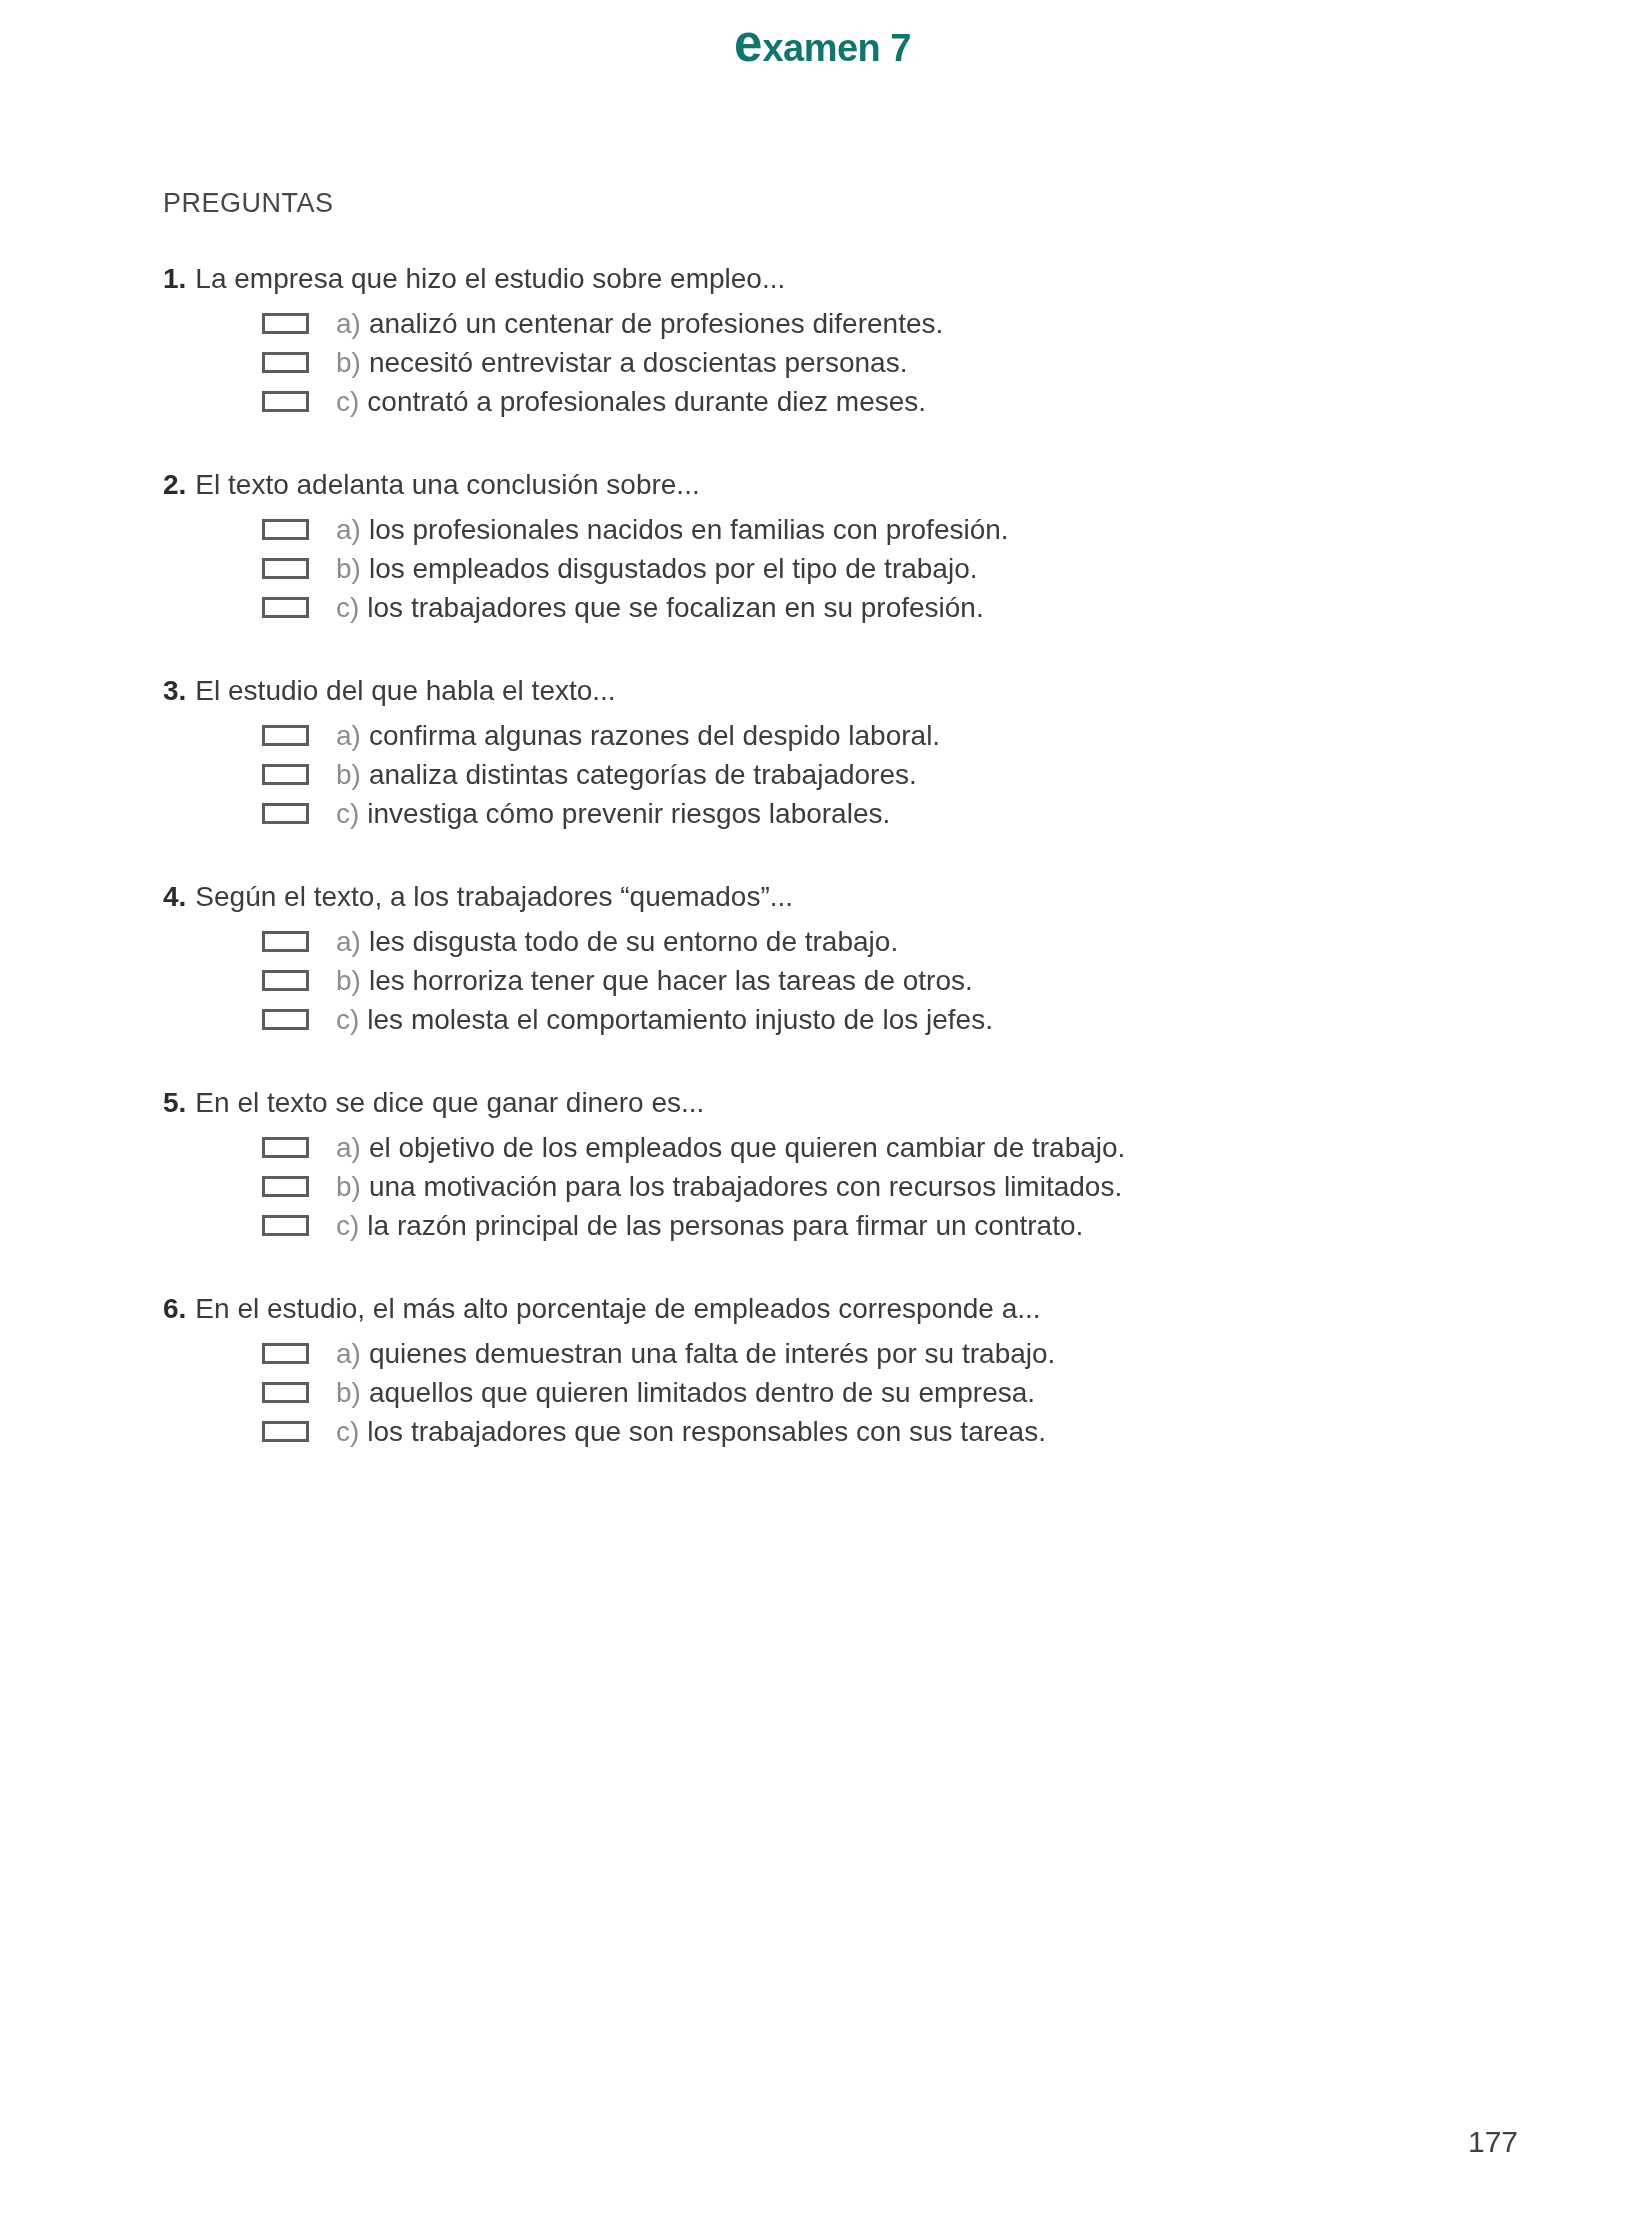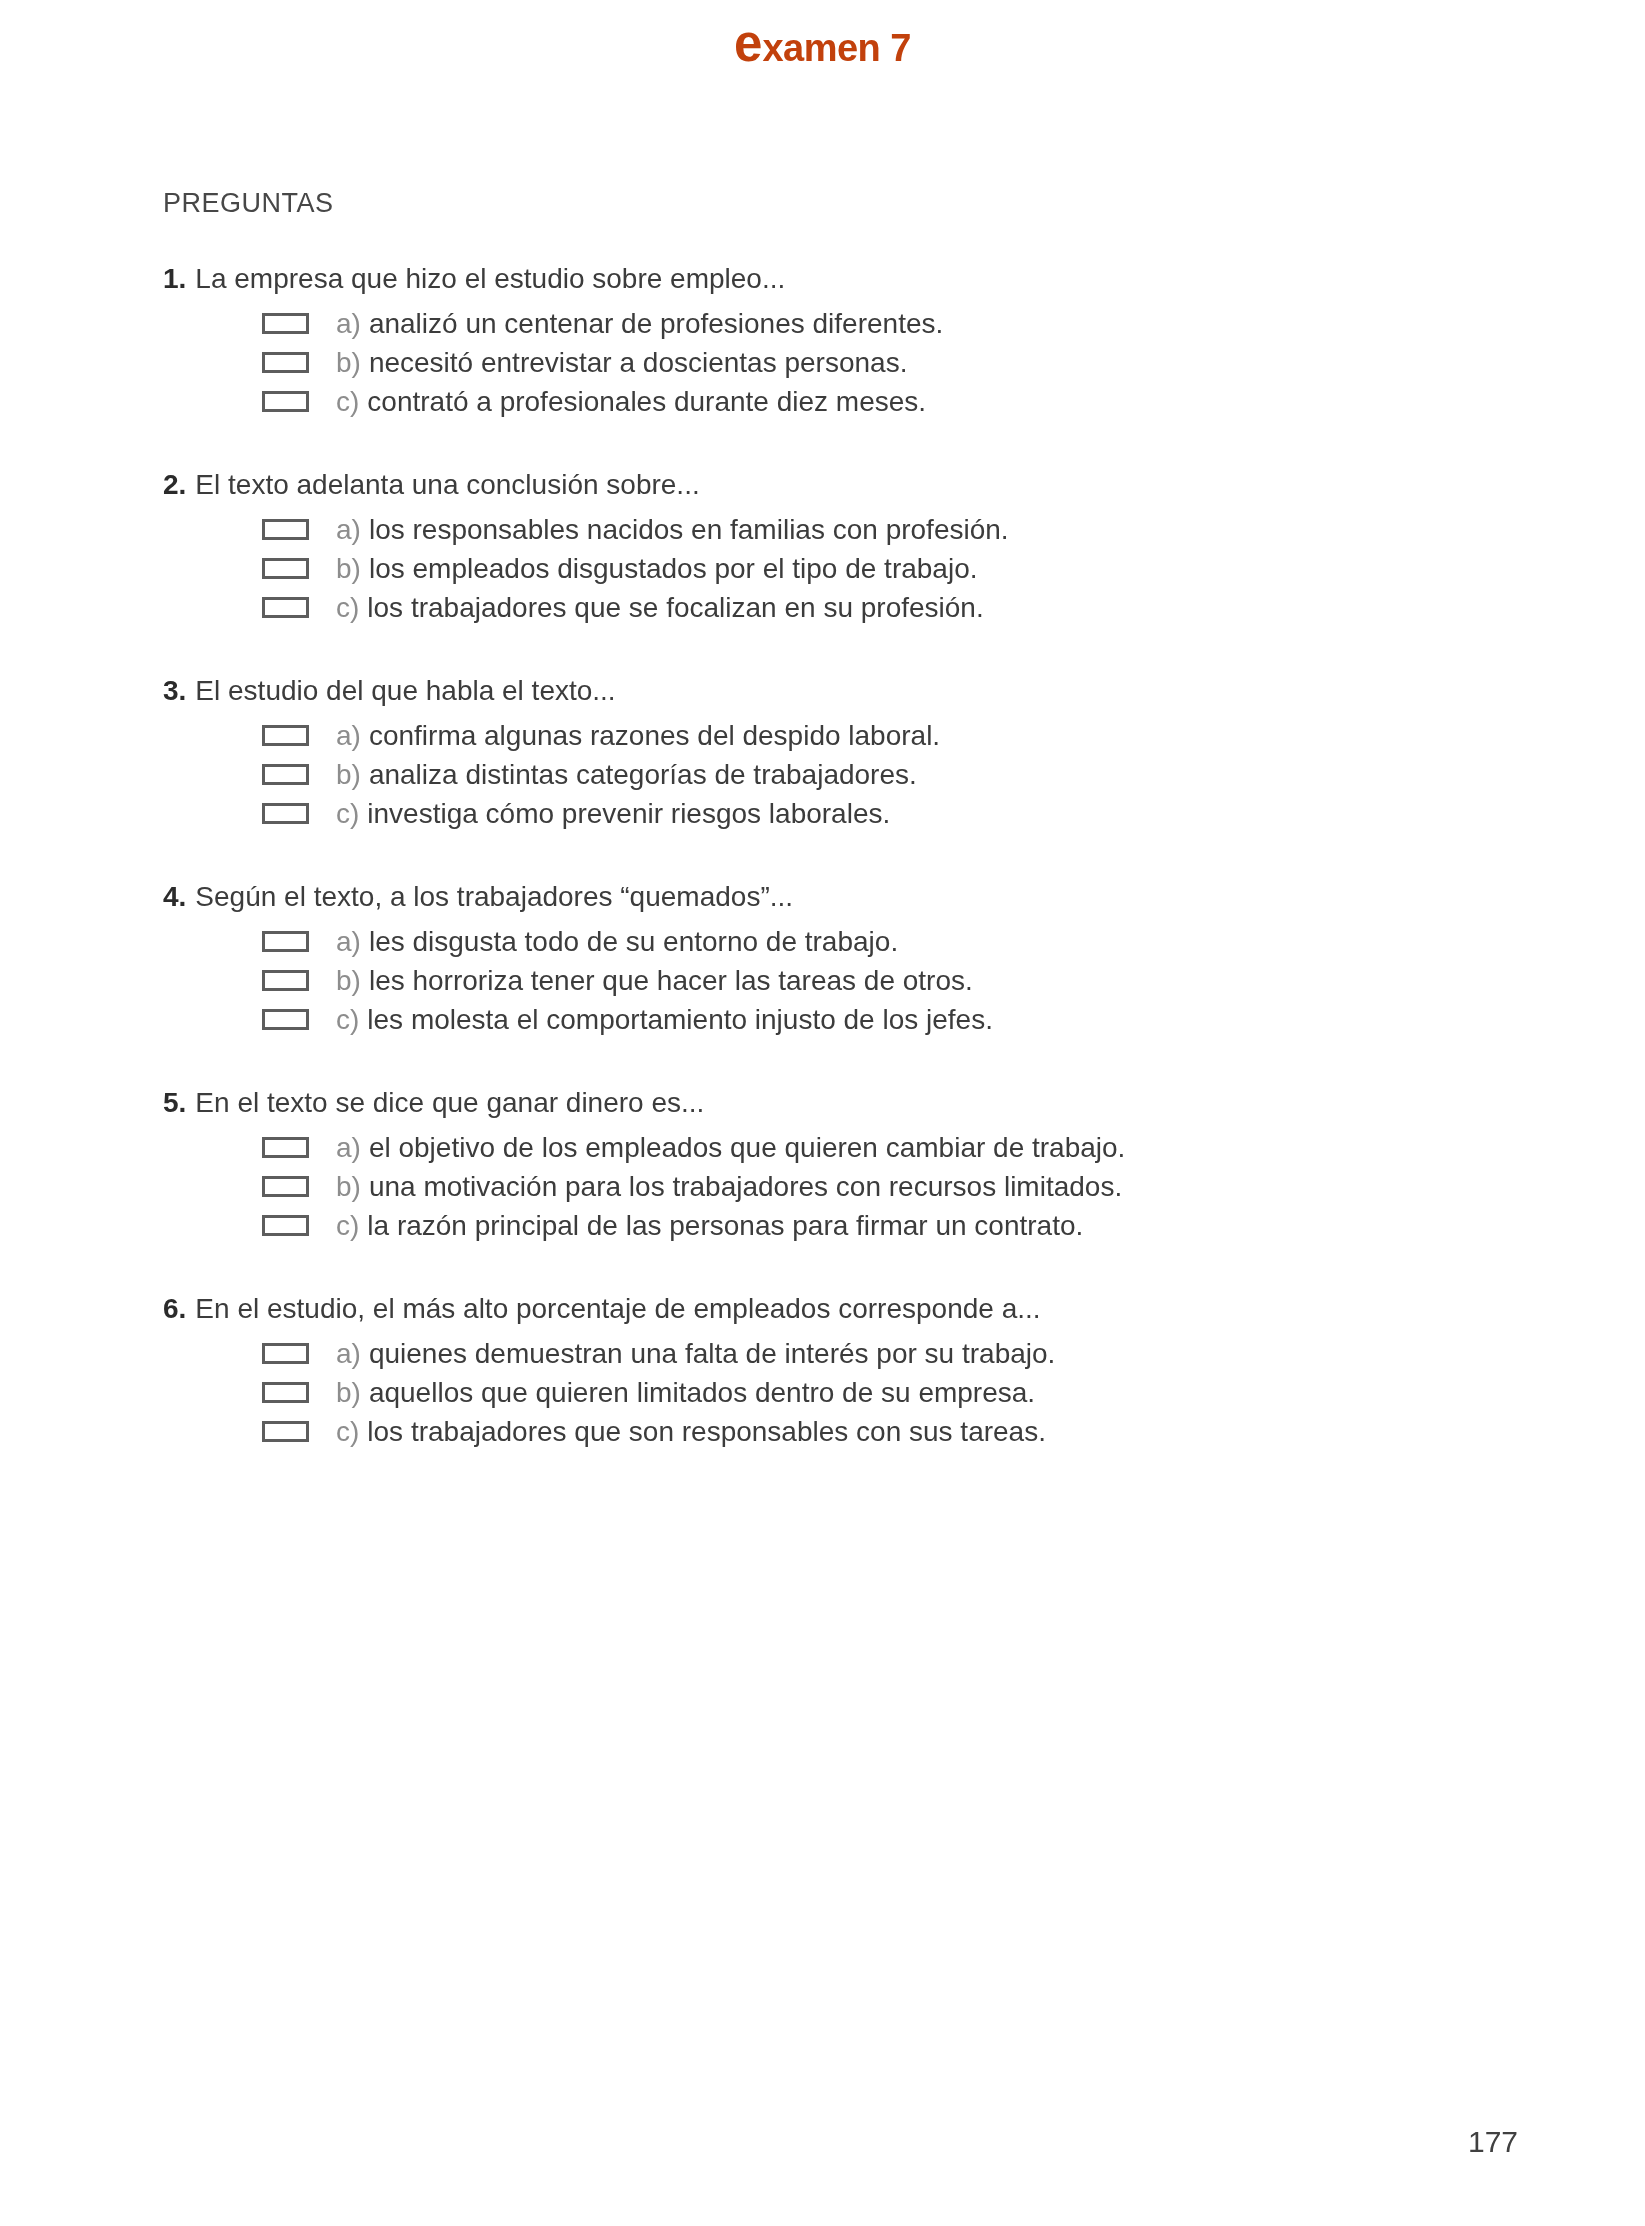--- a/index.html
+++ b/index.html
@@ -16,21 +16,21 @@
   }
 
   
   .page-title {
     position: absolute;
     top: 18px;
     left: 0;
     right: 0;
     text-align: center;
     font-weight: bold;
-    color: #c2410c;
+    color: #0f766e;
     white-space: nowrap;
   }
   .title-initial {
     font-size: 51px;
     line-height: 51px;
     vertical-align: baseline;
   }
   .title-rest {
     font-size: 38px;
     letter-spacing: -0.5px;
@@ -133,21 +133,21 @@
     </div>
   </div>
 
   <div class="question">
     <div class="question-line">
       <span class="question-number">2.</span><span>El texto adelanta una conclusión sobre...</span>
     </div>
     <div class="option-row">
       <span class="checkbox"></span>
       <span class="option-letter">a)</span>
-      <span class="option-text">los responsables nacidos en familias con profesión.</span>
+      <span class="option-text">los profesionales nacidos en familias con profesión.</span>
     </div>
     <div class="option-row">
       <span class="checkbox"></span>
       <span class="option-letter">b)</span>
       <span class="option-text">los empleados disgustados por el tipo de trabajo.</span>
     </div>
     <div class="option-row">
       <span class="checkbox"></span>
       <span class="option-letter">c)</span>
       <span class="option-text">los trabajadores que se focalizan en su profesión.</span>

